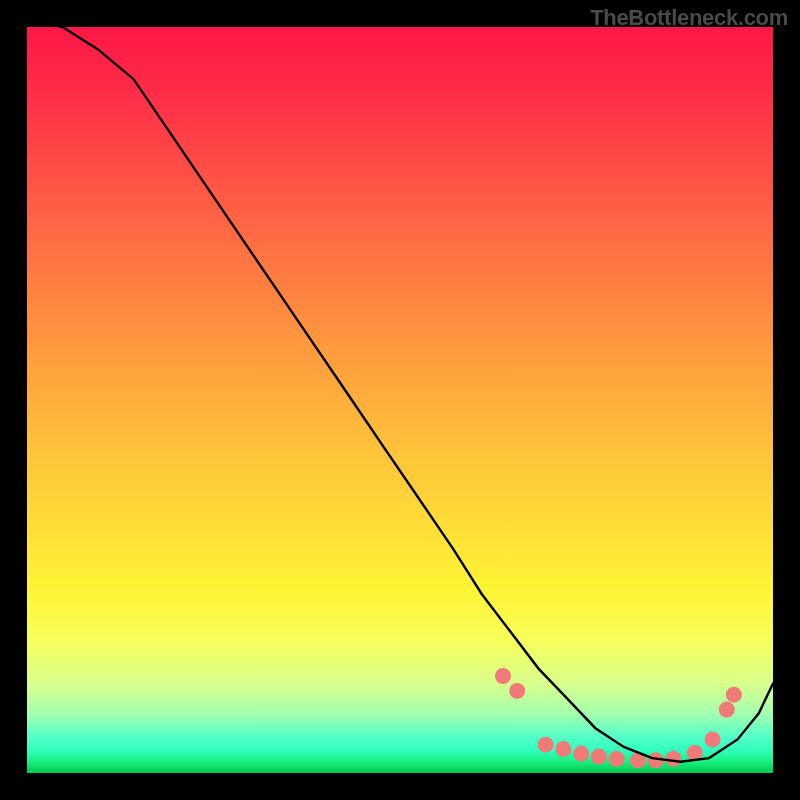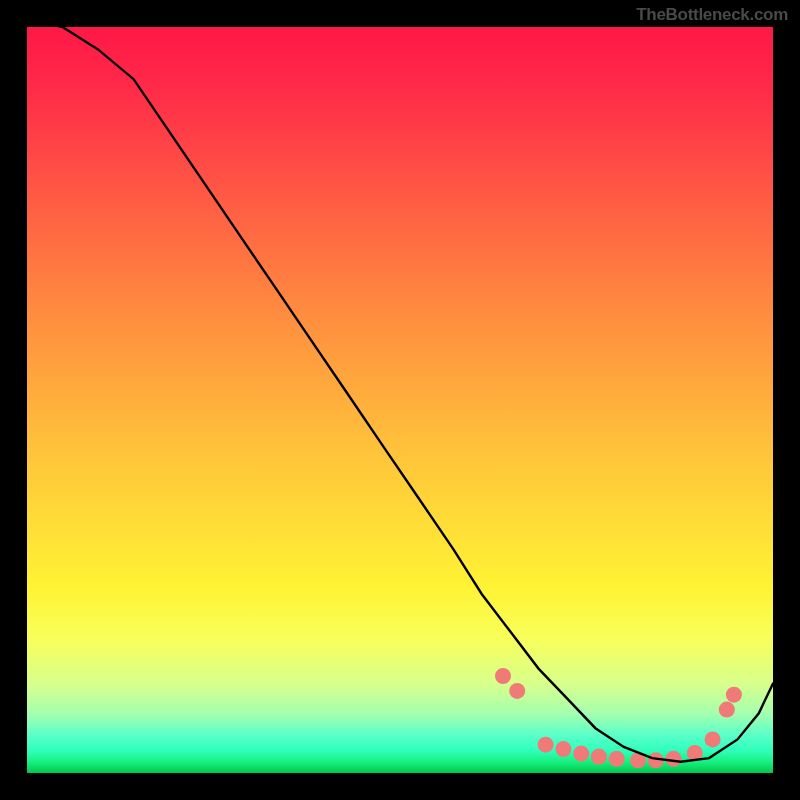--- a/index.html
+++ b/index.html
@@ -48,21 +48,21 @@
       #2effbc 97%,
       #18f080 98.5%,
       #00c84e 100%
     );
   }
   .watermark {
     position: absolute;
     top: 5px;
     right: 12px;
     color: #4a4a4a;
-    font-size: 17px;
+    font-size: 22px;
     font-weight: 600;
     letter-spacing: -0.3px;
     z-index: 10;
   }
   svg.curve {
     position: absolute;
     left: 0;
     top: 0;
     width: 100%;
     height: 100%;

